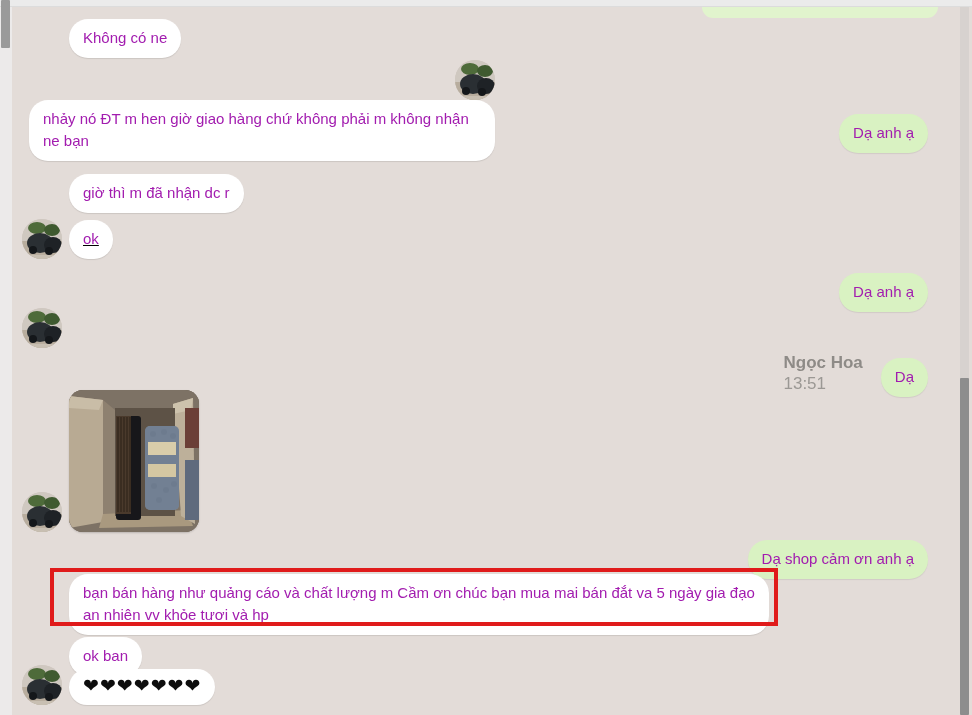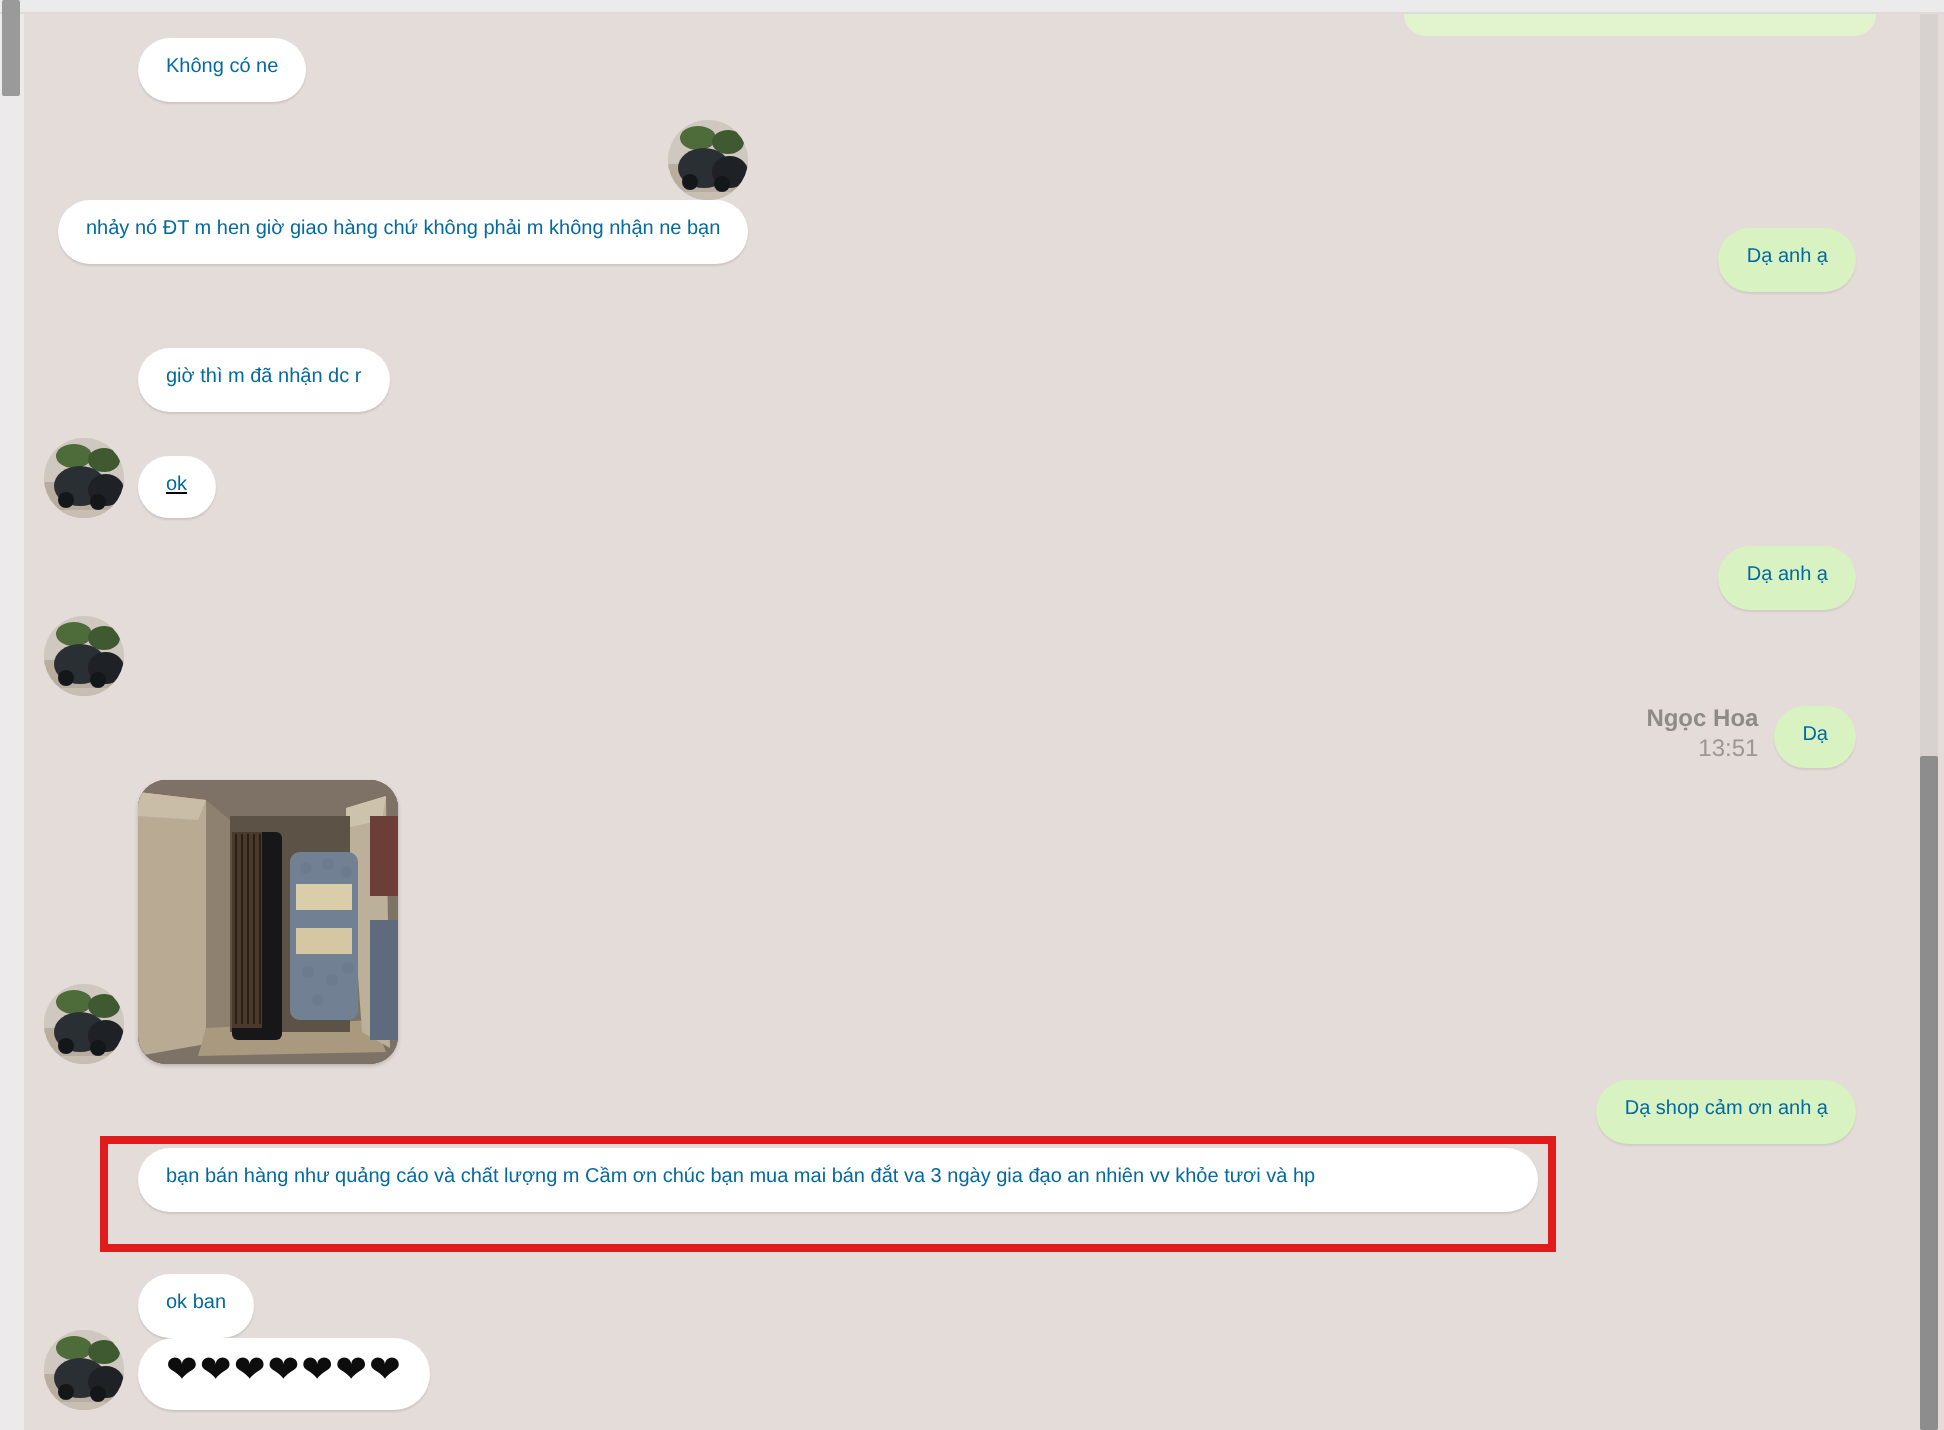--- a/index.html
+++ b/index.html
@@ -99,42 +99,41 @@
     background: #cfc7c1;
     position: relative;
   }
   .avatar svg { display: block; }
 
   
   .bubble {
     max-width: 640px;
     padding: 8px 14px 9px 14px;
     border-radius: 19px;
-    font-size: 10px;
+    font-size: 15px;
     line-height: 1.45;
-    color: #0369a1;
+    color: #a21caf;
     box-sizing: border-box;
     word-wrap: break-word;
   }
   .bubble.in {
     background: #ffffff;
     box-shadow: 0 1px 1px rgba(0,0,0,0.10);
   }
   .bubble.out {
     background: #d9f2c2;
     box-shadow: 0 1px 1px rgba(0,0,0,0.08);
   }
   .bubble.wide { max-width: 700px; white-space: normal; }
 
   .meta {
-    text-align: right;
-    font-size: 12px;
+    font-size: 17px;
     line-height: 1.25;
     color: #9b9894;
-    margin-right: 8px;
+    margin-right: 18px;
     padding-bottom: 2px;
     white-space: nowrap;
   }
   .meta .name { display: block; font-weight: bold; color: #8e8b87; }
   .meta .time { display: block; }
 
   
   .photo {
     width: 130px;
     height: 142px;
@@ -347,21 +346,21 @@
     </div>
 
     <div class="row out" style="top:533px; right:28px;text-align:center;">
       <div class="bubble out">
         <span>Dạ shop cảm ơn anh ạ</span>
       </div>
     </div>
 
     <div class="row" style="top:567px; left:57px;">
       <div class="bubble in wide" style="width:703px;">
-        <span>bạn bán hàng như quảng cáo và chất lượng m Cầm ơn chúc bạn mua mai bán đắt va 3 ngày gia đạo an nhiên vv khỏe tươi và hp</span>
+        <span>bạn bán hàng như quảng cáo và chất lượng m Cầm ơn chúc bạn mua mai bán đắt va 5 ngày gia đạo an nhiên vv khỏe tươi và hp</span>
       </div>
     </div>
 
     <div class="row" style="top:630px; left:57px;">
       <div class="bubble in">
         <span>ok ban</span>
       </div>
     </div>
 
     <div class="row" style="top:658px; left:10px;">

